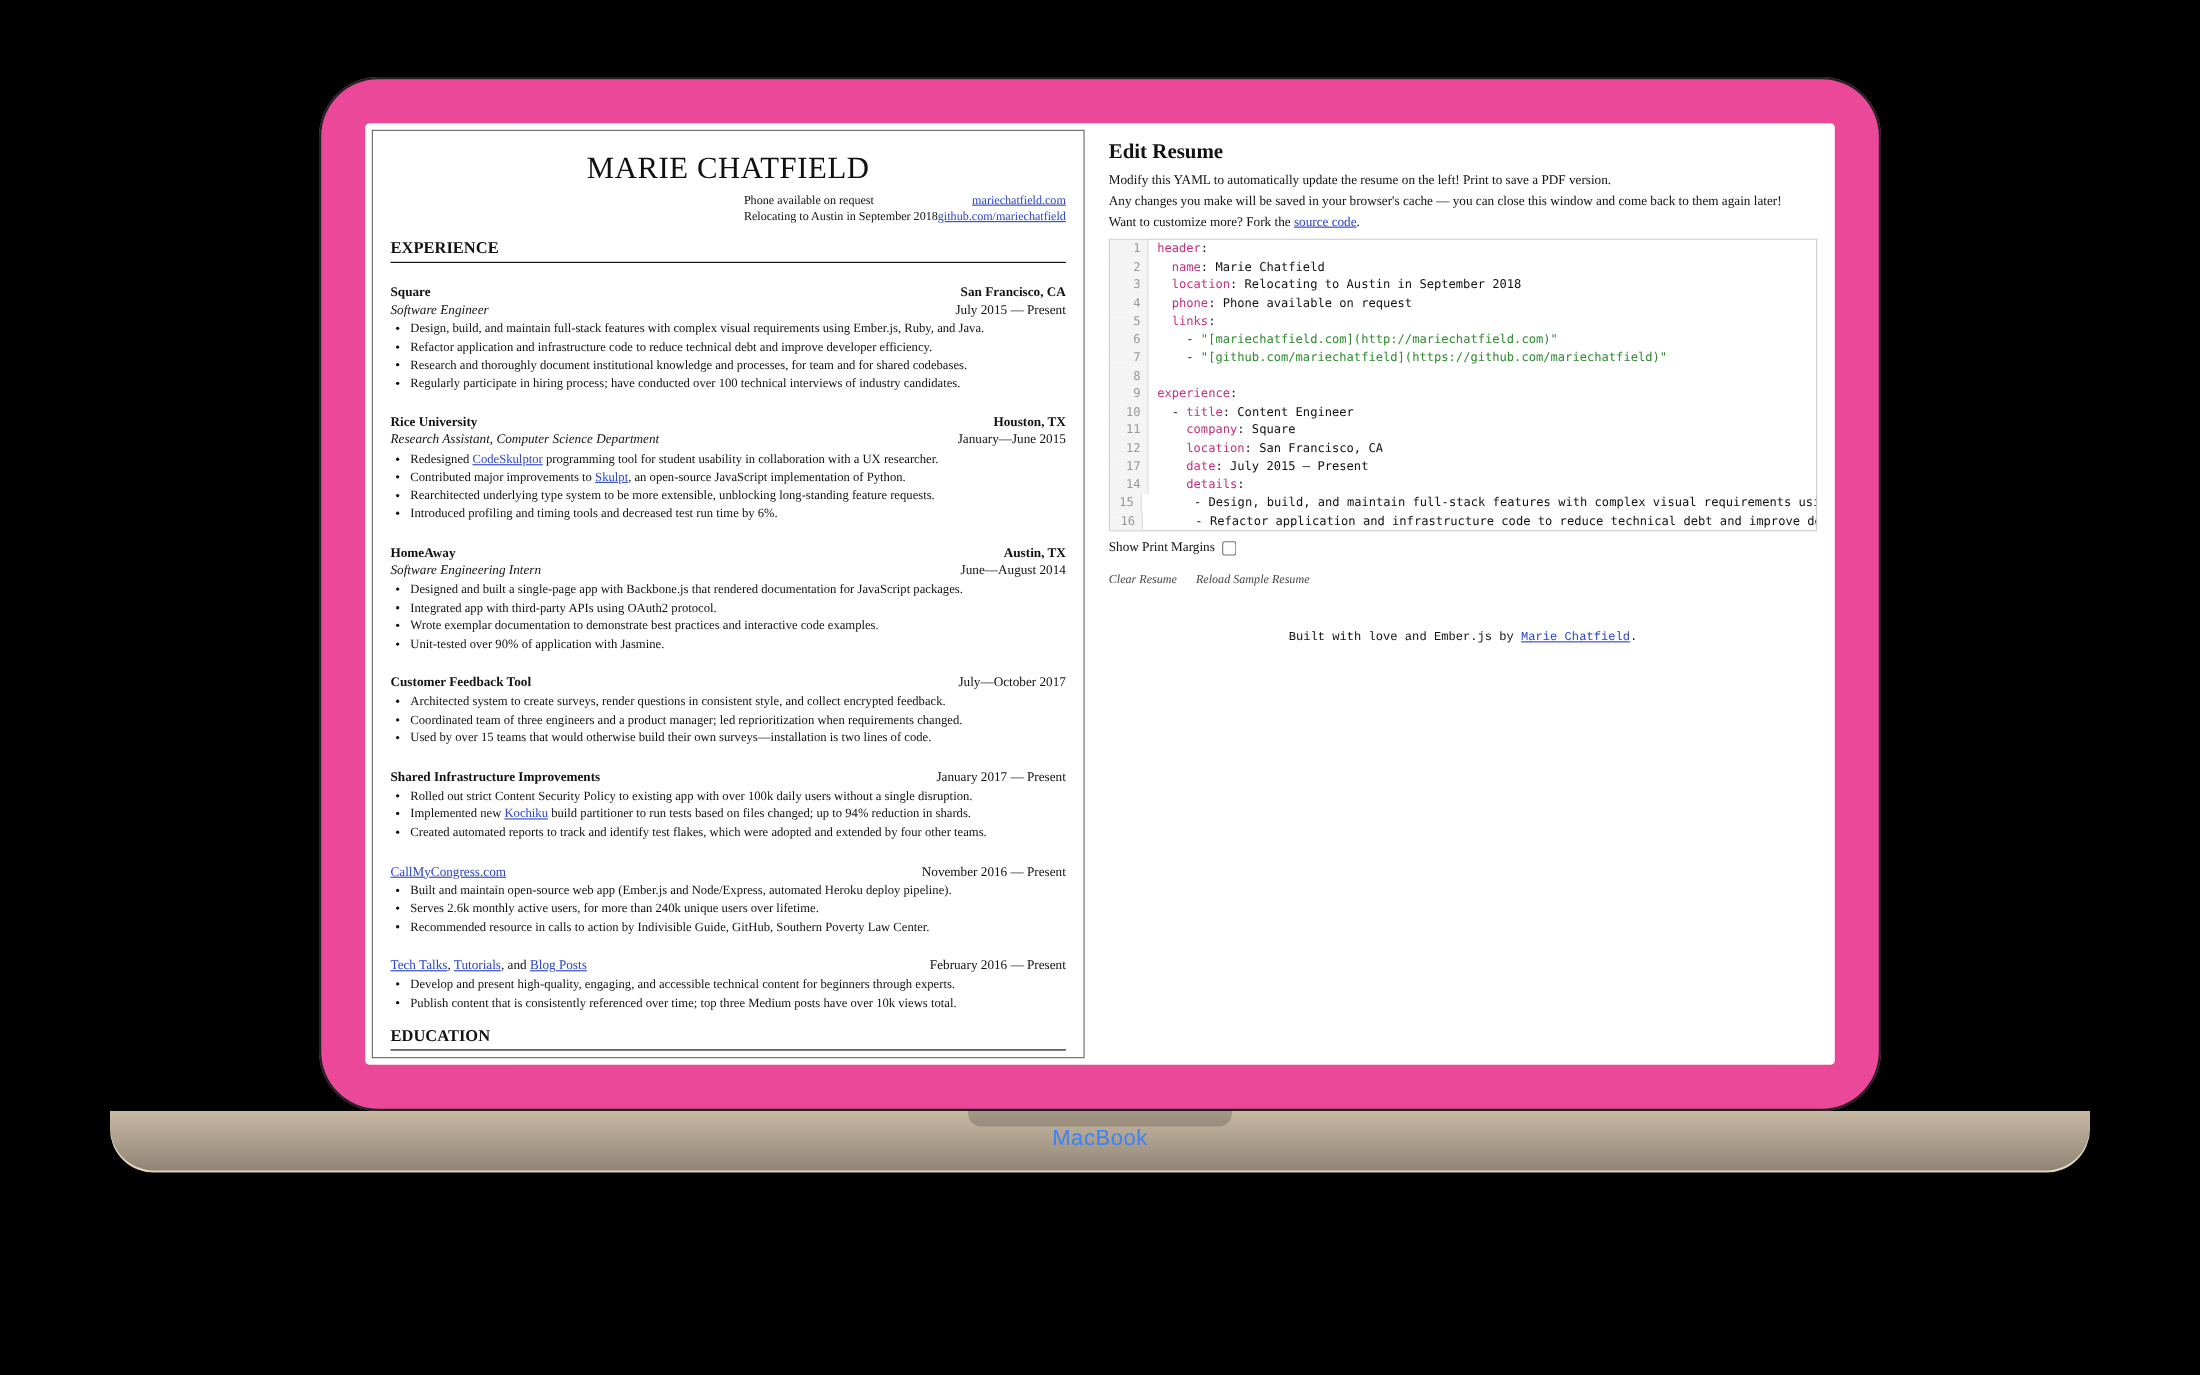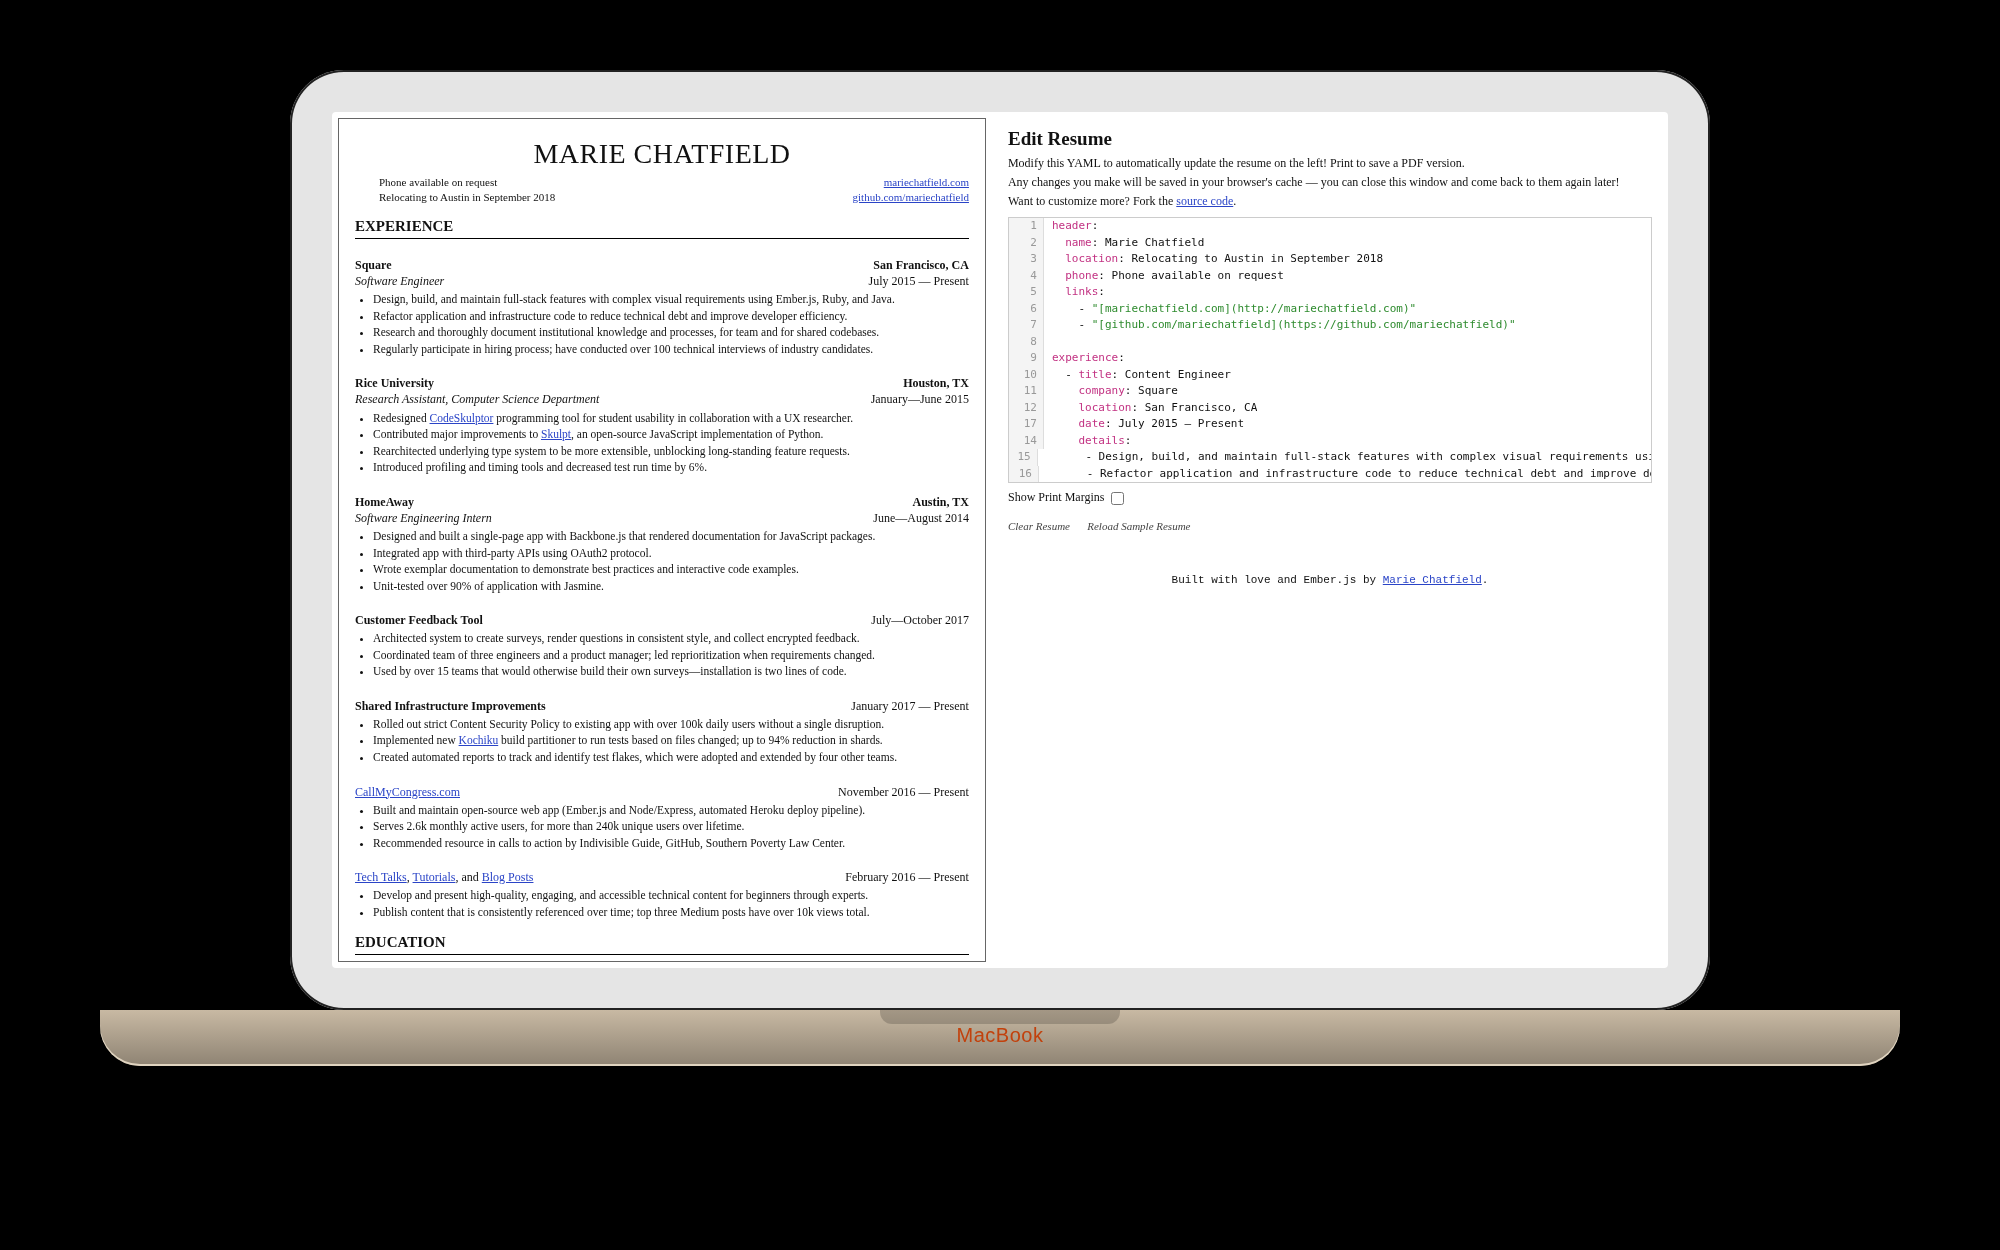--- a/index.html
+++ b/index.html
@@ -1,31 +1,31 @@
 <!DOCTYPE html>
 <html><head>
 <meta charset="utf-8">
 <style>
   html,body{margin:0;padding:0;background:#000;font-family:Georgia,'Times New Roman',serif;color:#111;}
   .stage{position:relative;width:2000px;height:1250px;overflow:hidden;}
   
   .laptop{
     position:absolute;left:290px;top:70px;width:1420px;height:940px;
-    background:#e5e5e5;border-radius:54px;box-shadow:0 0 0 2px #222 inset;
+    background:#ec4899;border-radius:54px;box-shadow:0 0 0 2px #222 inset;
   }
   .screen{
     position:absolute;left:42px;top:42px;right:42px;bottom:42px;
     background:#fff;border-radius:4px;overflow:hidden;display:flex;
   }
   .resume{
     flex:0 0 48.5%;box-sizing:border-box;border:1px solid #666;margin:6px;padding:10px 16px 20px 16px;
     font-size:12px;line-height:1.35;
   }
   .resume h1{font-family:Georgia,serif;font-weight:400;text-align:center;font-size:28px;margin:6px 0 2px 0;letter-spacing:.5px;}
-  .hdrrow{display:flex;justify-content:space-between;font-size:11px;margin-top:2px;margin-left:24px;}
+  .hdrrow{display:flex;justify-content:flex-end;font-size:11px;margin-top:2px;margin-left:24px;}
   .hdrrow .right{text-align:right;}
   .hdrrow a{color:#2a44c7;text-decoration:underline;}
   .section-h{font-family:Georgia,serif;font-size:15px;font-weight:700;border-bottom:1.5px solid #000;margin:12px 0 4px 0;padding-bottom:1px;}
   .entry{margin-top:18px;}
   .entry .toprow{display:flex;justify-content:space-between;font-size:12px;}
   .entry .toprow .l{font-weight:700;}
   .entry .subrow{display:flex;justify-content:space-between;font-size:12px;font-style:italic;}
   .entry ul{margin:3px 0 0 18px;padding:0;font-size:11.5px;}
   .entry ul li{margin:0 0 1px 0;}
   a.inl{color:#2a44c7;text-decoration:underline;}
@@ -52,21 +52,21 @@
     background:linear-gradient(#c8b9a3,#8e8373);
     border-radius:0 0 40px 40px;
     box-shadow:0 -2px 0 #e0d4c0 inset;
   }
   .base::before{
     content:"";position:absolute;left:50%;top:0;transform:translateX(-50%);
     width:240px;height:14px;background:rgba(0,0,0,.18);border-radius:0 0 12px 12px;
   }
   .brand{
     position:absolute;left:50%;top:1024px;transform:translateX(-50%);
-    color:#c2410c;font-family:-apple-system,Helvetica,Arial,sans-serif;font-size:20px;letter-spacing:.5px;
+    color:#3b82f6;font-family:-apple-system,Helvetica,Arial,sans-serif;font-size:20px;letter-spacing:.5px;
   }
   .shadow{position:absolute;left:100px;top:1066px;width:1800px;height:26px;background:radial-gradient(ellipse at center,rgba(0,0,0,.55),transparent 70%);}
   input[type=checkbox]{vertical-align:middle;}
 </style>
 </head>
 <body>
 
 <div class="stage">
   <div class="laptop">
     <div class="screen">

